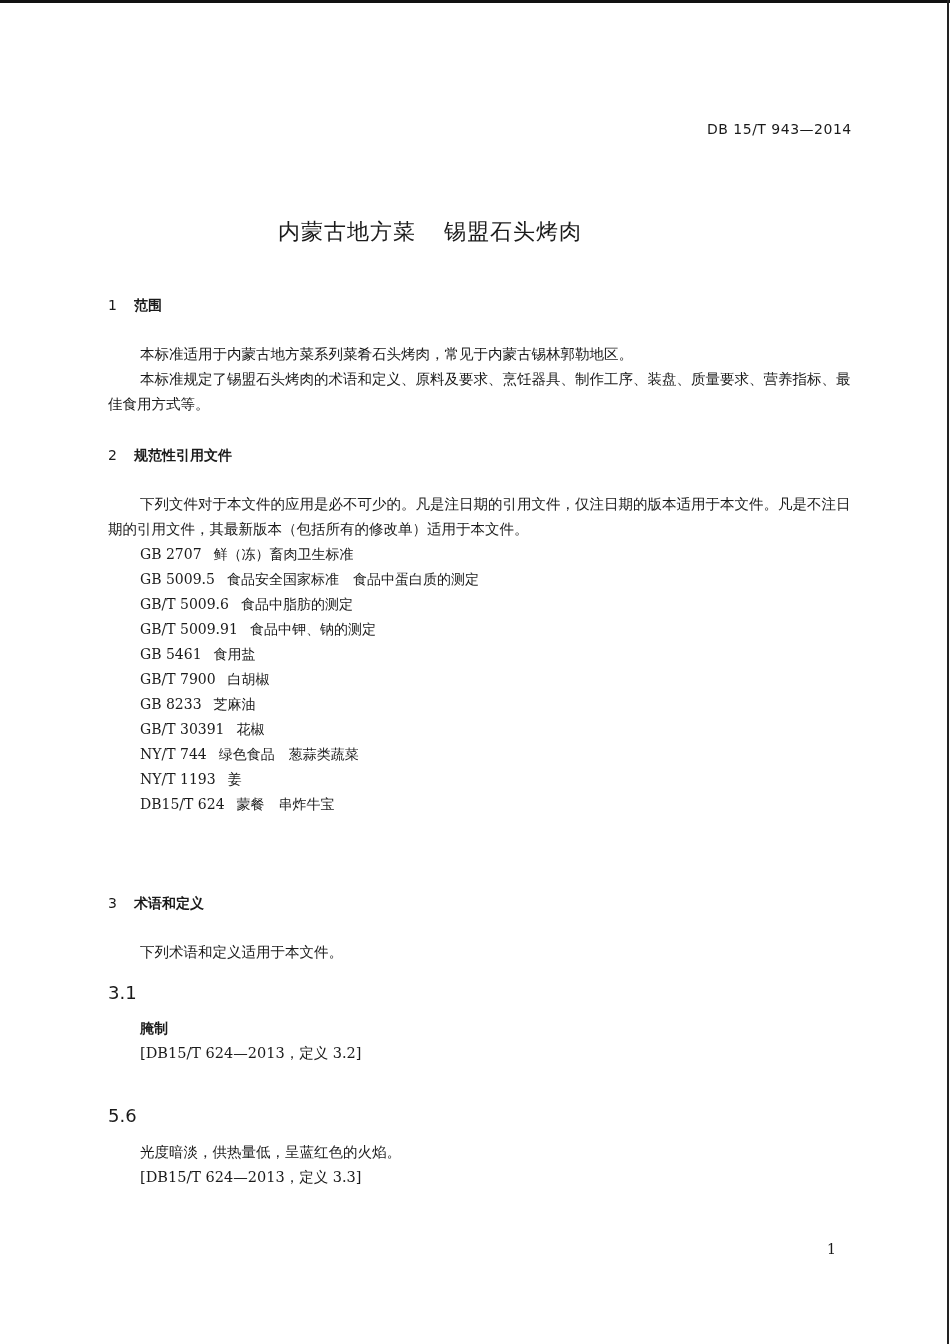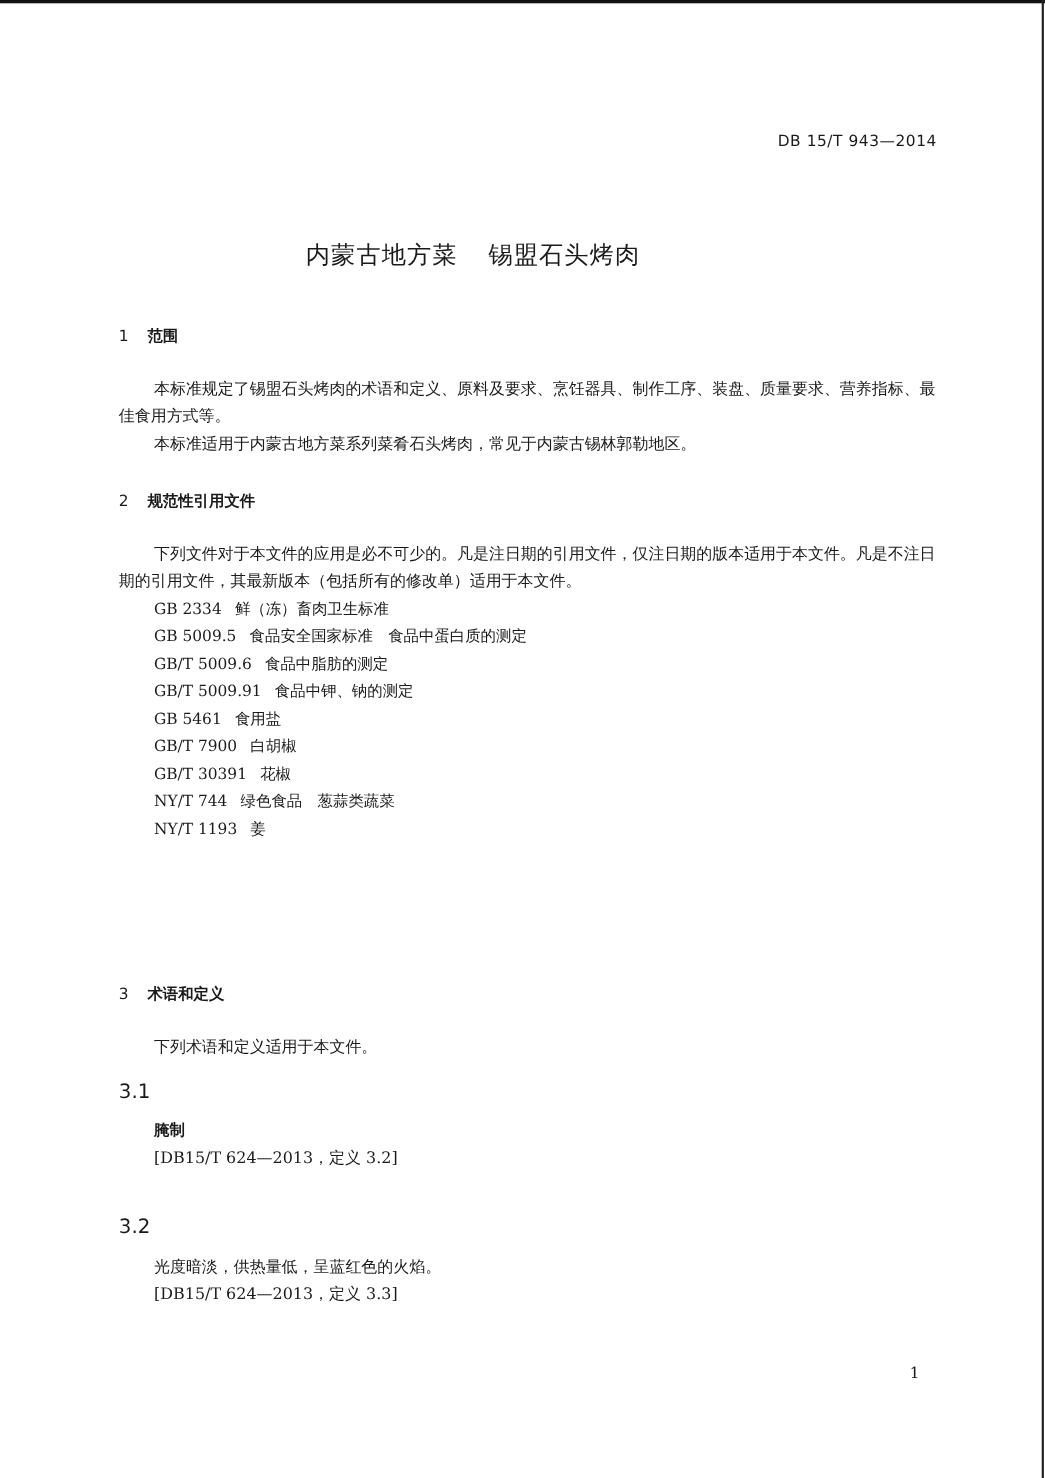--- a/index.html
+++ b/index.html
@@ -34,55 +34,57 @@
 <div class="abs std-code">DB 15/T 943—2014</div>
 
 <div class="abs doc-title">
   <span>内蒙古地方菜</span><span style="display:inline-block;width:28px"></span><span>锡盟石头烤肉</span>
 </div>
 
 <div class="abs sec-head" style="top:297px">
   <span class="num">1</span><span>范围</span>
 </div>
 <div class="abs para" style="top:342px">
+  <p>本标准适用于内蒙古地方菜系列菜肴石头烤肉，常见于内蒙古锡林郭勒地区。</p>
   <p>本标准规定了锡盟石头烤肉的术语和定义、原料及要求、烹饪器具、制作工序、装盘、质量要求、营养指标、最佳食用方式等。</p>
-  <p>本标准适用于内蒙古地方菜系列菜肴石头烤肉，常见于内蒙古锡林郭勒地区。</p>
 </div>
 
 <div class="abs sec-head" style="top:447px">
   <span class="num">2</span><span>规范性引用文件</span>
 </div>
 <div class="abs para" style="top:492px">
   <p>下列文件对于本文件的应用是必不可少的。凡是注日期的引用文件，仅注日期的版本适用于本文件。凡是不注日期的引用文件，其最新版本（包括所有的修改单）适用于本文件。</p>
 </div>
 
 <div class="abs ref-list" style="top:542px">
-  <div class="row"><span class="code">GB 2334</span><span>鲜（冻）畜肉卫生标准</span></div>
+  <div class="row"><span class="code">GB 2707</span><span>鲜（冻）畜肉卫生标准</span></div>
   <div class="row"><span class="code">GB 5009.5</span><span>食品安全国家标准　食品中蛋白质的测定</span></div>
   <div class="row"><span class="code">GB/T 5009.6</span><span>食品中脂肪的测定</span></div>
   <div class="row"><span class="code">GB/T 5009.91</span><span>食品中钾、钠的测定</span></div>
   <div class="row"><span class="code">GB 5461</span><span>食用盐</span></div>
   <div class="row"><span class="code">GB/T 7900</span><span>白胡椒</span></div>
+  <div class="row"><span class="code">GB 8233</span><span>芝麻油</span></div>
   <div class="row"><span class="code">GB/T 30391</span><span>花椒</span></div>
   <div class="row"><span class="code">NY/T 744</span><span>绿色食品　葱蒜类蔬菜</span></div>
   <div class="row"><span class="code">NY/T 1193</span><span>姜</span></div>
+  <div class="row"><span class="code">DB15/T 624</span><span>蒙餐　串炸牛宝</span></div>
 </div>
 
 <div class="abs sec-head" style="top:895px">
   <span class="num">3</span><span>术语和定义</span>
 </div>
 <div class="abs para" style="top:940px">
   <p>下列术语和定义适用于本文件。</p>
 </div>
 
 <div class="abs clause-num" style="top:982px">3.1</div>
 <div class="abs term-block" style="top:1016px">
   <div class="term">腌制</div>
   <div>[DB15/T 624—2013，定义 3.2]</div>
 </div>
 
-<div class="abs clause-num" style="top:1105px">3.2</div>
+<div class="abs clause-num" style="top:1105px">5.6</div>
 <div class="abs term-block" style="top:1140px">
   <div>光度暗淡，供热量低，呈蓝红色的火焰。</div>
   <div>[DB15/T 624—2013，定义 3.3]</div>
 </div>
 
 <div class="abs page-num">1</div>
 
 </body></html>

